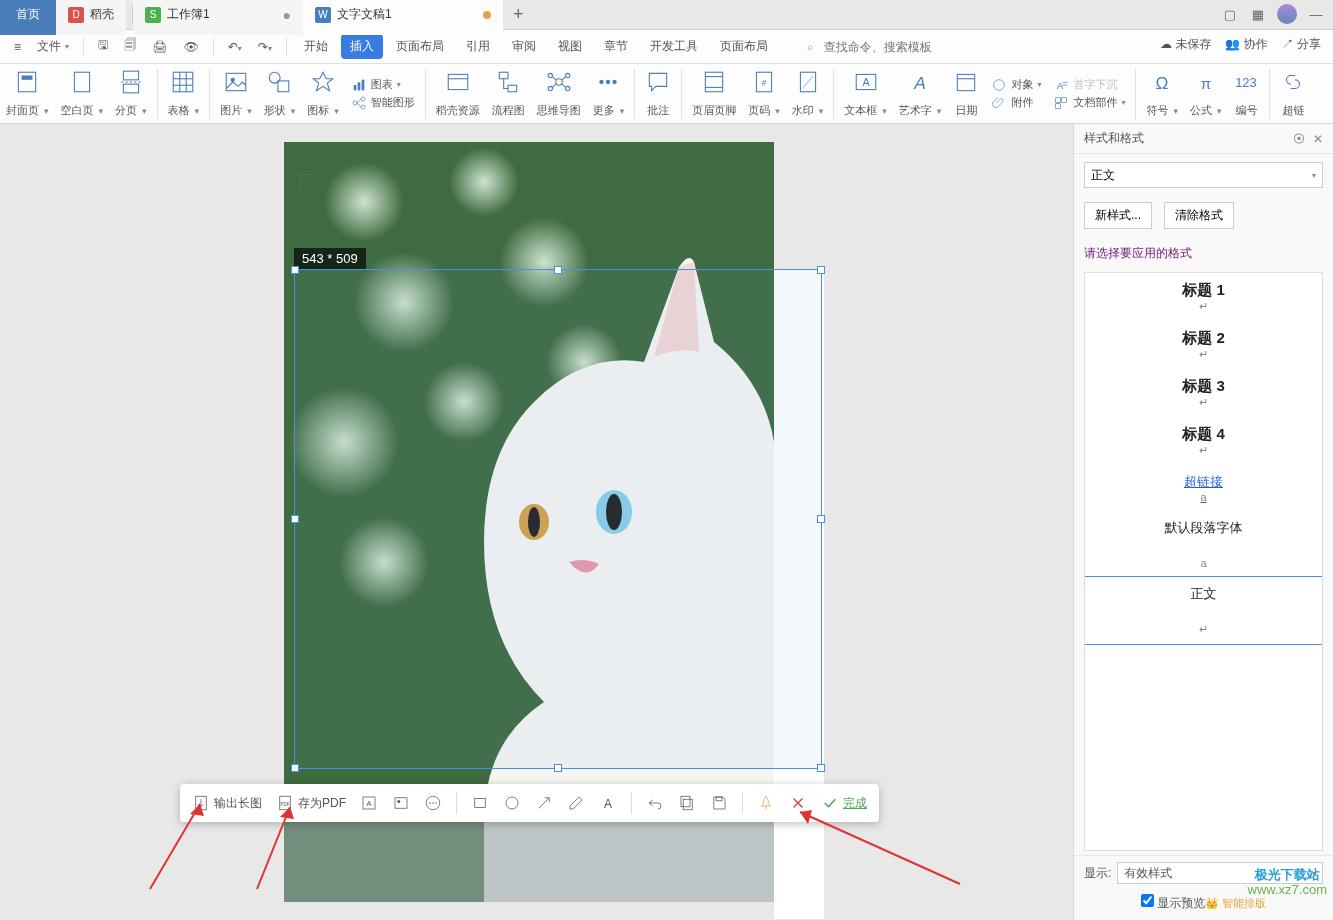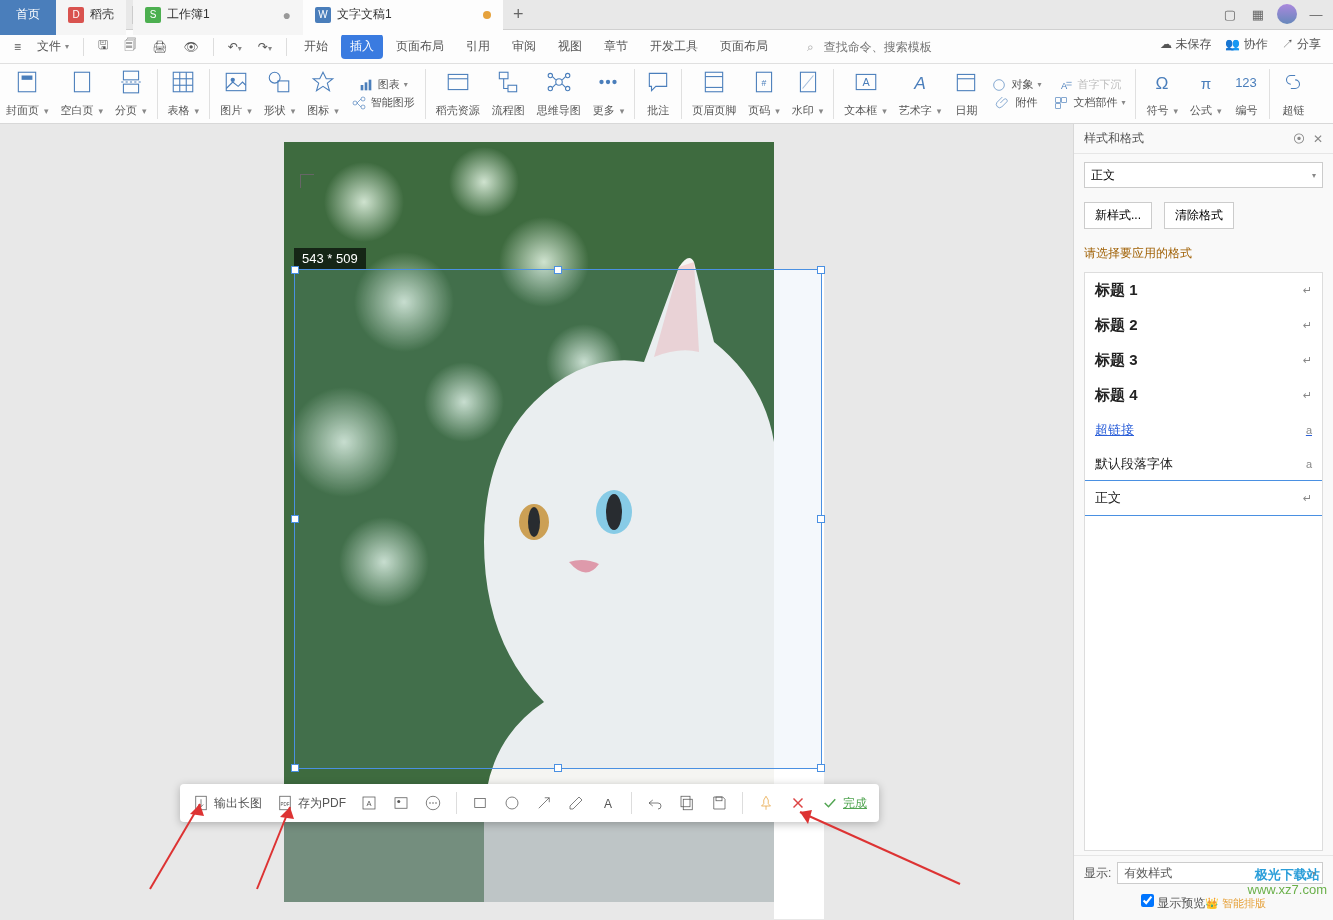--- a/index.html
+++ b/index.html
@@ -28,21 +28,21 @@
 .menurow .mbtn { padding: 4px 9px; border-radius: 4px; }
 .menurow .mbtn.active { background: #3a7be0; color: #fff; }
 .menurow-right { position: absolute; right: 12px; top: 36px; display: flex; gap: 14px; align-items: center; font-size: 12px; color: #555; }
 
 
 .ribbon { height: 60px; background: #fdfdfd; display: flex; align-items: center; padding: 2px 0; border-bottom: 1px solid #d8d8d8; overflow:hidden; }
 .rgroup { display: flex; flex-direction: column; align-items: center; justify-content: center; padding: 0 6px; height: 58px; font-size: 11px; color: #555; }
 .rgroup svg, .rgroup .ricon { width: 26px; height: 26px; color: #4a7ebb; }
 .rgroup .rlabel { margin-top: 8px; display:flex; align-items:center; gap:2px; }
 .rsep { width: 1px; height: 50px; background: #e0e0e0; margin: 0 4px; }
-.rstack { display:flex; flex-direction:column; gap:2px; font-size:11px; color:#555; padding: 0 6px; align-items: center; }
+.rstack { display:flex; flex-direction:column; gap:2px; font-size:11px; color:#555; padding: 0 6px; }
 .rstack-row { display:flex; align-items:center; gap:4px; }
 .rstack-row svg { width:16px; height:16px; color:#4a7ebb; }
 .caret { font-size: 8px; color:#888; }
 
 
 .workarea { position: absolute; top: 124px; left: 0; right: 0; bottom: 0; background: #e8e8e8; }
 .canvas-holder { position: absolute; left: 0; right: 260px; top: 0; bottom: 0; overflow: hidden; }
 .photo { position: absolute; left: 284px; top: 18px; width: 490px; height: 760px; background: radial-gradient(circle at 30% 20%, #c5e0c8, #4a7a4e 60%, #2e5232); overflow: hidden; }
 .photo svg { position:absolute; }
 .page-edge { position:absolute; left:774px; top:145px; width:50px; height:650px; background:#fff; }
@@ -73,23 +73,23 @@
 .arrow-red { position:absolute; pointer-events:none; }
 
 
 .sidepanel { position: absolute; right: 0; top: 0; width: 260px; bottom: 0; background: #f9f9f9; border-left: 1px solid #d8d8d8; display:flex; flex-direction:column; }
 .sidepanel .sp-head { display:flex; align-items:center; justify-content:space-between; padding: 6px 10px; font-size: 12px; color:#555; border-bottom:1px solid #e6e6e6; }
 .sp-head .sp-icons { display:flex; gap:8px; color:#888; }
 .sidepanel .sp-sel { margin: 8px 10px; }
 .sidepanel select, .sidepanel .selbox { width: 100%; height: 26px; border:1px solid #ccc; background:#fff; font-size:12px; padding: 0 6px; display:flex; align-items:center; justify-content:space-between;}
 .sidepanel .sp-btnrow { display:flex; gap:12px; padding: 6px 10px 10px; }
 .sidepanel .sp-btn { border:1px solid #ccc; background:#fff; padding: 4px 10px; font-size:12px; }
-.sidepanel .sp-label { font-size:12px; color:#a16207; padding: 6px 10px; }
+.sidepanel .sp-label { font-size:12px; color:#701a75; padding: 6px 10px; }
 .style-list { margin: 4px 10px; border:1px solid #ddd; background:#fff; flex:1; overflow:auto; }
-.style-item { padding: 8px 10px; display:flex; justify-content:space-between; align-items:center; font-size:15px; font-weight:bold; color:#222; }
+.style-item { padding: 8px 10px; display:flex; justify-content:space-between; align-items:center; font-size:15px; font-weight:bold; color:#222;flex-direction:column; }
 .style-item.link { color:#2b5fd9; text-decoration:underline; font-weight:normal; font-size:13px;}
 .style-item.normal { font-weight:normal; font-size:13px;gap:20px; }
 .style-item.selected { border:1px solid #4a90e2; margin:-1px; }
 .style-item .pi { font-size:11px; color:#888; font-weight:normal; }
 .sp-foot { padding: 6px 10px; font-size:12px; color:#555; display:flex; align-items:center; gap:6px; border-top:1px solid #e6e6e6; }
 .sp-foot .sel2 { flex:1; border:1px solid #ccc; height:22px; display:flex; align-items:center; justify-content:space-between; padding:0 6px; font-size:12px; background:#fff;}
 .sp-foot2 { padding: 4px 10px 8px; font-size:12px; color:#555; display:flex; align-items:center; justify-content:center; }
 .watermark { position:absolute; right: 6px; bottom: 22px; font-size: 13px; text-align:center; line-height:1.2;margin-left:8px; }
 .watermark .l1 { color:#2b9ed9; font-weight:bold; }
 .watermark .l2 { color:#6ab04a; }

